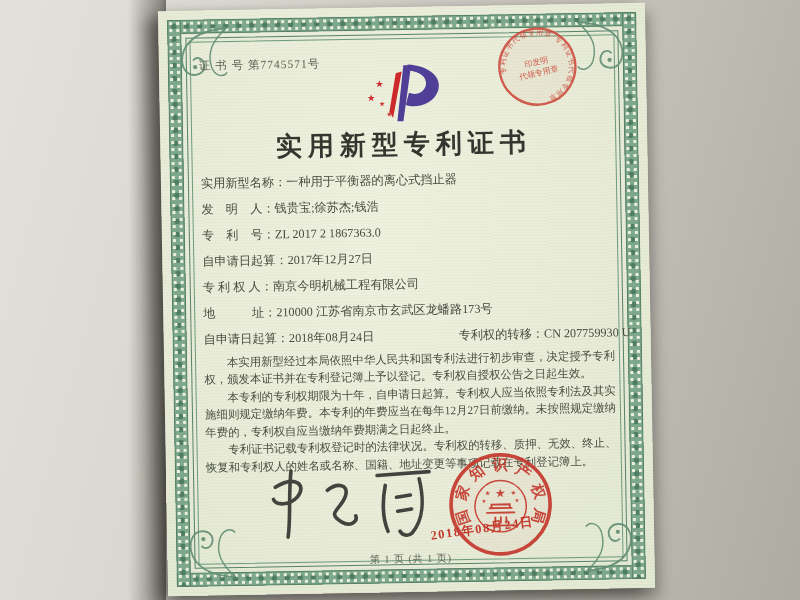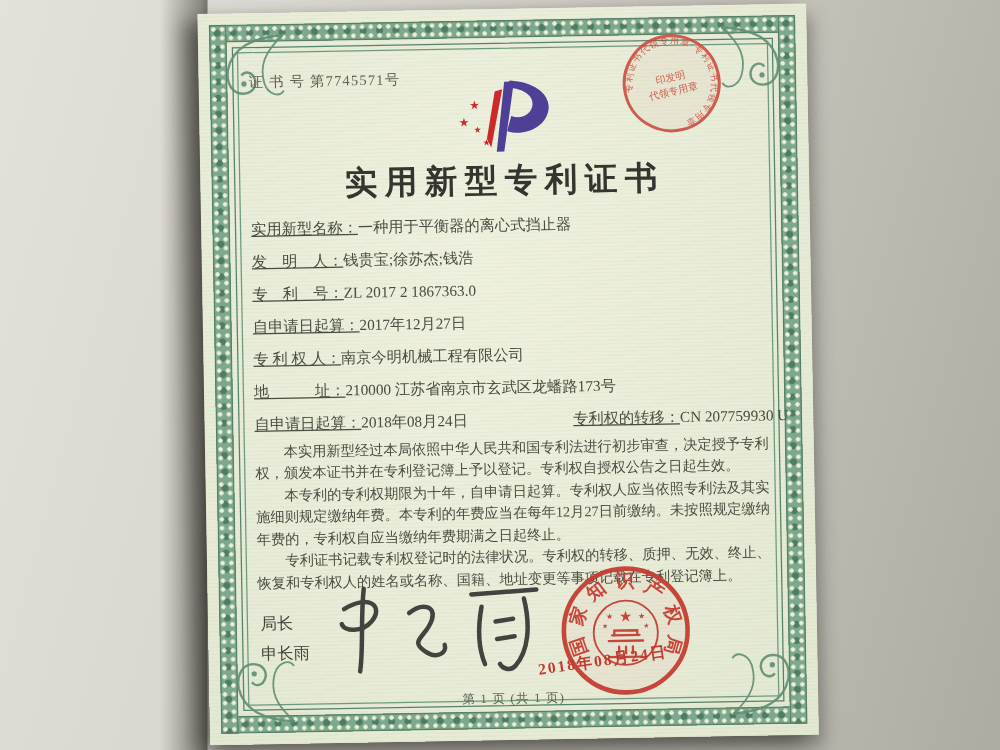--- a/index.html
+++ b/index.html
@@ -44,21 +44,21 @@
   .corner.br{right:14px;bottom:14px;transform:scale(-1,-1);}
   
   .cert-no{position:absolute;left:40px;top:48px;font-size:11.5px;letter-spacing:1px;color:#5a5f52;}
   .logo{position:absolute;left:204px;top:54px;width:86px;height:62px;}
   .title{
     position:absolute;left:0;top:120px;width:100%;text-align:center;
     font-size:26px;font-weight:bold;letter-spacing:6px;color:#35352f;
   }
   .fields{position:absolute;left:40px;top:167px;right:38px;font-size:12.2px;color:#474c40;}
   .frow{display:flex;margin-bottom:12.5px;line-height:13.5px;}
-  .flabel{white-space:pre;flex:0 0 auto;text-decoration:underline;}
+  .flabel{white-space:pre;flex:0 0 auto;}
   .fval{white-space:pre;}
   .frow.split .grp2{position:absolute;left:255px;display:flex;}
   .frow.split{position:relative;}
   .body-text{
     position:absolute;left:40px;right:36px;top:344px;
     font-size:11.4px;line-height:1.53;color:#4a4e42;text-align:justify;
   }
   .body-text p{margin:0;text-indent:2em;}
   .signer{position:absolute;left:42px;top:477px;font-size:13px;color:#3f443a;line-height:1.85;}
   .signature{position:absolute;left:95px;top:452px;width:185px;height:82px;}
@@ -156,24 +156,20 @@
       </span>
     </div>
   </div>
 
   <div class="body-text">
     <p>本实用新型经过本局依照中华人民共和国专利法进行初步审查，决定授予专利权，颁发本证书并在专利登记簿上予以登记。专利权自授权公告之日起生效。</p>
     <p>本专利的专利权期限为十年，自申请日起算。专利权人应当依照专利法及其实施细则规定缴纳年费。本专利的年费应当在每年12月27日前缴纳。未按照规定缴纳年费的，专利权自应当缴纳年费期满之日起终止。</p>
     <p>专利证书记载专利权登记时的法律状况。专利权的转移、质押、无效、终止、恢复和专利权人的姓名或名称、国籍、地址变更等事项记载在专利登记簿上。</p>
   </div>
 
-  <div class="signer">
-    <div>局长</div>
-    <div>申长雨</div>
-  </div>
 
   <svg class="signature" viewBox="0 0 185 82">
     <g fill="none" stroke="#2c2c2a" stroke-width="3.6" stroke-linecap="round" opacity="0.88">
       <path d="M30,10 C27,34 29,58 26,76"></path>
       <path d="M14,26 C34,14 46,24 36,36 C28,45 14,44 12,38"></path>
       <path d="M66,30 C76,22 88,24 84,36 C79,50 64,52 80,62 C88,67 96,62 94,56"></path>
       <path d="M116,16 L168,13"></path>
       <path d="M124,26 C120,46 122,62 126,72"></path>
       <path d="M158,20 C163,42 161,62 150,74 C146,78 140,76 138,72"></path>
       <path d="M135,38 L149,36"></path>

